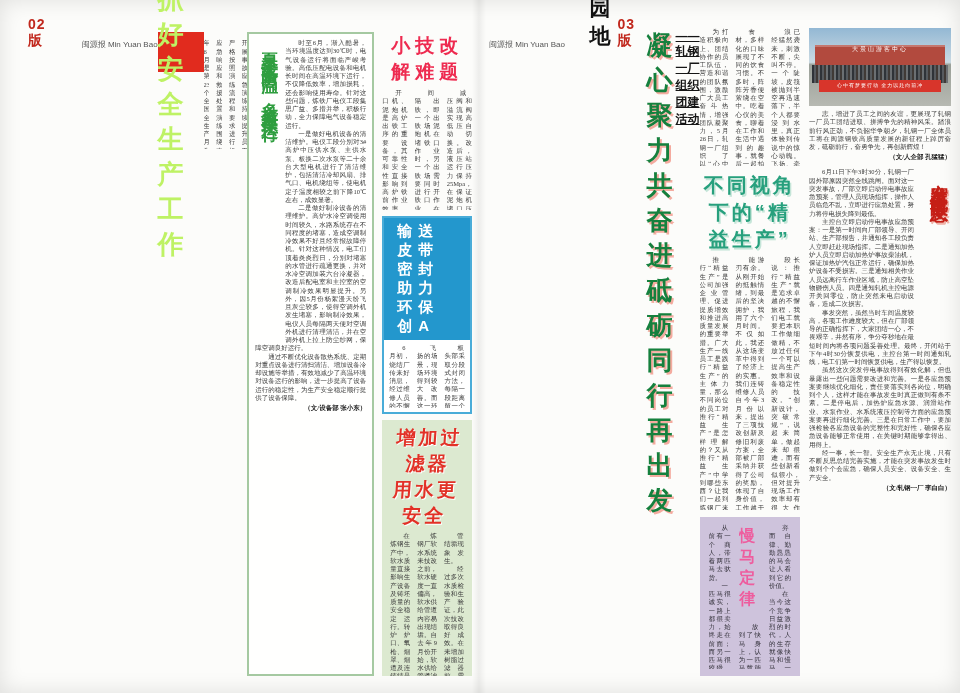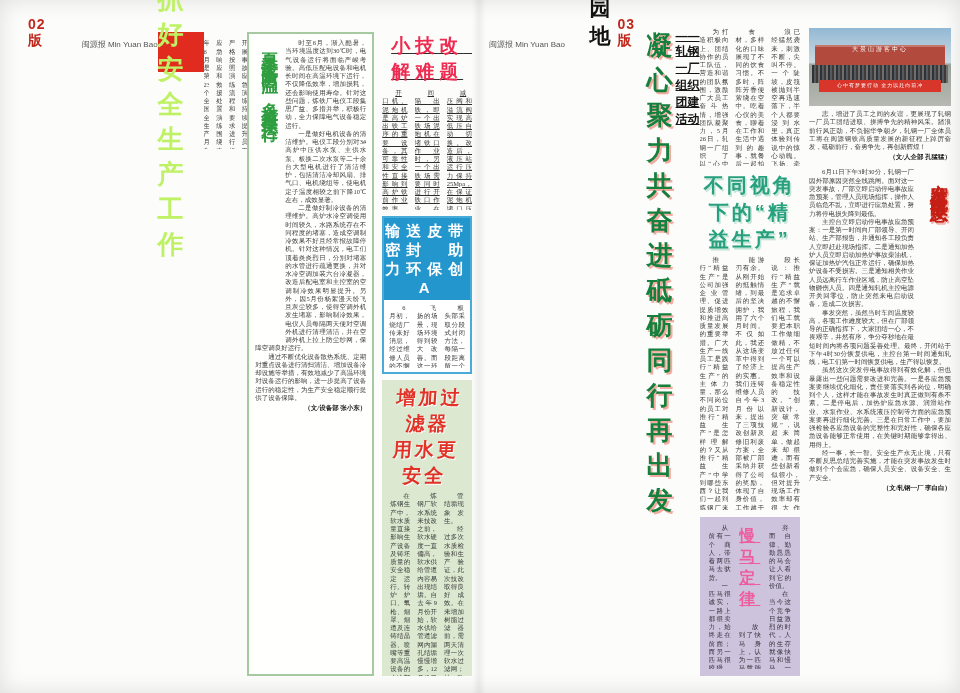--- a/index.html
+++ b/index.html
@@ -27,46 +27,46 @@
 
   
   .banner{margin-top:6px;height:40px;background:#e12b1e;color:#bef264;display:flex;align-items:center;justify-content:center;
           font:bold 26px "Liberation Sans",sans-serif;letter-spacing:10px;text-indent:10px;}
   .lead{height:118px;margin-top:5px;}
   .mid{display:flex;gap:8px;margin-top:6px;flex:1;min-height:0;}
   .summer{width:127px;border:2px solid #a5c9a1;padding:5px 6px;box-sizing:border-box;overflow:hidden;background:#fffffe;}
   .vtitle-green{float:left;writing-mode:vertical-rl;width:26px;height:296px;
                 font:bold 17px "Liberation Sans",sans-serif;color:#2f9e3f;letter-spacing:4px;margin:0 4px 2px 0;}
   .midright{flex:1;display:flex;flex-direction:column;gap:6px;min-width:0;}
-  .tech{height:178px;overflow:hidden;text-decoration:underline;}
+  .tech{height:178px;overflow:hidden;}
   .h-tech{font:bold 19px "Liberation Sans",sans-serif;color:#ee2b50;text-align:center;letter-spacing:5px;margin:1px 0 4px;}
   .tech .cols{height:148px;}
   .belt{border:2px solid #49acd8;overflow:hidden;background:#fff;}
-  .belt-banner{background:#2397cd;color:#fff;font:bold 15px "Liberation Sans",sans-serif;letter-spacing:6px;text-align:center;padding:4px 0;}
+  .belt-banner{background:#2397cd;color:#fff;font:bold 15px "Liberation Sans",sans-serif;letter-spacing:6px;text-align:left;padding:4px 13px;}
   .belt-body{padding:4px 5px;height:64px;}
   .filter{flex:1;background:#dce9d0;padding:4px 8px 5px;overflow:hidden;}
   .h-filter{font:bold 19px "Liberation Sans",sans-serif;color:#e23127;letter-spacing:3px;text-align:center;
             text-shadow:1px 1px 0 rgba(255,255,255,.95);transform:skewX(-4deg);margin:1px 0 3px;}
   .filter-body{height:calc(100% - 30px);}
 
   
   .h-right{margin-top:2px;text-align:center;font:bold 26px "Liberation Sans",sans-serif;color:#15803d;
            letter-spacing:3px;text-shadow:2px 2px 0 #f4ab9f;}
   .h-sub{font:bold 12px "Liberation Sans",sans-serif;color:#151515;text-align:center;margin:3px 0 4px;text-decoration:underline;}
   .rp-body{display:flex;gap:9px;flex:1;min-height:0;margin-top:2px;}
   .rp-left{flex:1;display:flex;flex-direction:column;min-width:0;}
   .teamcols{height:138px;}
   .lean{margin-top:6px;}
   .h-lean{font:bold 20px "Liberation Sans",sans-serif;color:#27a07d;text-align:center;letter-spacing:3px;
           text-shadow:1.5px 1.5px 0 #c5e5d8;}
   .leancols{height:254px;margin-top:3px;}
   .horse{margin-top:7px;flex:1;background:#cec3dc;padding:7px 9px;display:flex;gap:8px;overflow:hidden;}
   .hcol{flex:1;overflow:hidden;}
   .horse .para{color:#33313a;}
-  .h-horse{font:bold 16px "Liberation Sans",sans-serif;color:#ee5d9e;letter-spacing:5px;text-align:center;margin:2px 0 13px;text-decoration:underline;}
+  .h-horse{font:bold 16px "Liberation Sans",sans-serif;color:#ee5d9e;letter-spacing:5px;text-align:center;margin:2px 0 13px;}
 
   .rp-rail{width:142px;display:flex;flex-direction:column;min-width:142px;}
   .photo{position:relative;width:100%;height:78px;margin:0 0 4px;overflow:hidden;
          background:linear-gradient(180deg,#93b8d4 0%,#cbdae2 44%,#9aa098 47%,#b7b9b2 100%);}
   .ph-building{position:absolute;left:4%;top:22%;width:92%;height:30%;background:#b24a3e;
                box-shadow:inset 0 2px 0 rgba(255,255,255,.25);}
   .ph-sign{display:block;text-align:center;color:#fff;font:6px "Liberation Sans",sans-serif;letter-spacing:2px;line-height:9px;}
   .ph-crowd{position:absolute;left:2%;top:47%;width:96%;height:23%;
             background:repeating-linear-gradient(90deg,#2f3338 0 2px,#565a5e 2px 4px,#403a36 4px 6px,#6b6f72 6px 8px);}
   .ph-banner{position:absolute;left:7%;top:67%;width:86%;height:15%;background:#d8352b;color:#fff;

